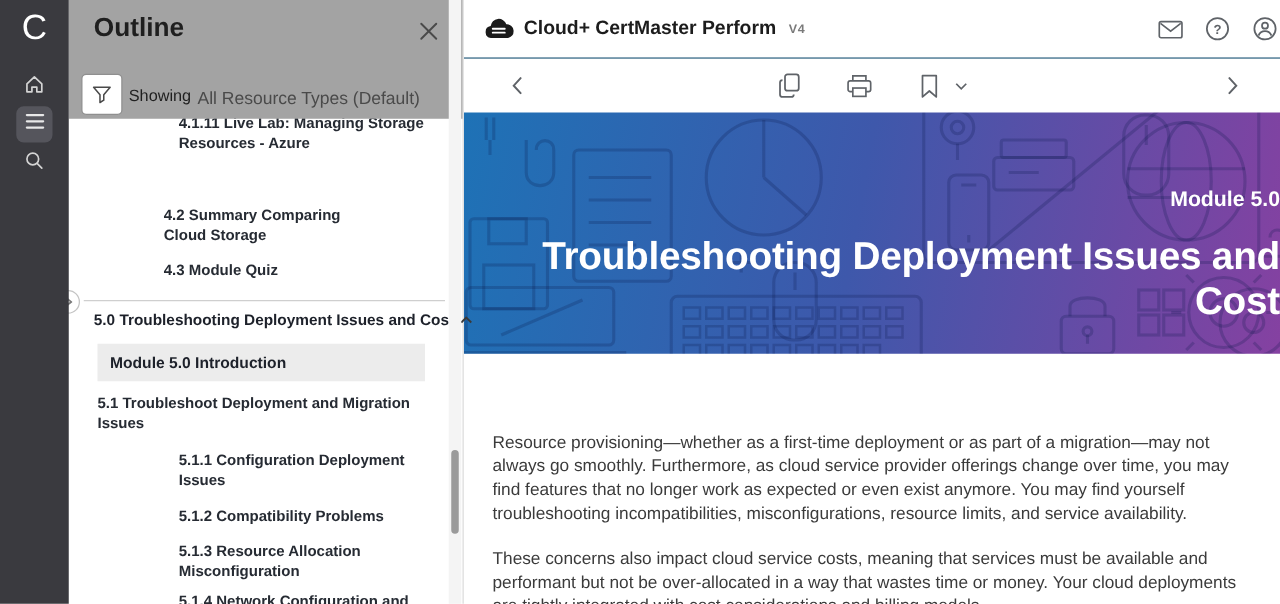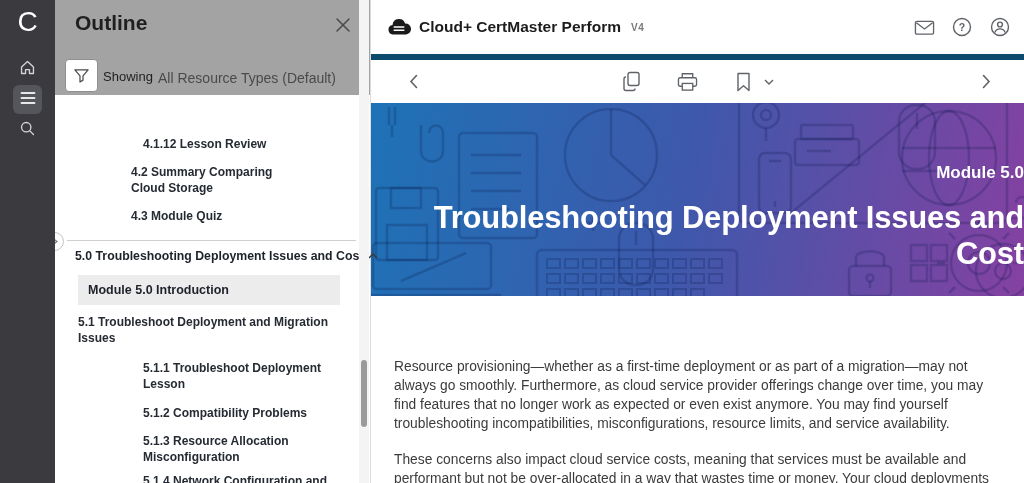--- a/index.html
+++ b/index.html
@@ -60,22 +60,22 @@
   .row-513  { top:433px; left:88px; width:158px; }
   .icon-513 { top:441px; left:73px; }
   .row-514  { top:473px; left:88px; width:230px; }
 
   .scroll-track { position:absolute; right:1px; top:0; bottom:0; width:10px; background:#f4f4f4; z-index:4; }
   .scroll-thumb { position:absolute; right:2px; top:360px; width:6px; height:67px;
                   border-radius:3px; background:#9a9a9a; cursor:grab; }
 
   
   .main { position:absolute; left:371px; top:0; right:0; height:483px; background:#fff; }
-  .app-header { height:60px; border-bottom:6px solid #0c4a6e; display:flex; align-items:center;
-                padding:0 12px 0 16px; }
+  .app-header { height:47px; border-bottom:1px solid #0c4a6e; display:flex; align-items:center;
+                padding:0 0 0 16px; }
   .brand { display:flex; align-items:center; gap:8px; }
   .brand-title { font-size:15.5px; font-weight:700; color:#1c1c1c; }
   .brand-ver { font-size:10px; font-weight:700; color:#7a7a7a; margin-left:2px; letter-spacing:.5px; }
   .hdr-icons { margin-left:auto; display:flex; align-items:center; gap:14px; }
   .icon-btn { width:24px; height:24px; display:flex; align-items:center; justify-content:center; cursor:pointer; }
 
   .toolbar { height:43px; position:relative; display:flex; align-items:center; justify-content:center; background:#fff; }
   .tb-left  { position:absolute; left:30px; }
   .tb-right { position:absolute; right:26px; }
   .tb-center { display:flex; align-items:center; gap:32px; }
@@ -119,28 +119,28 @@
         <circle cx="8.5" cy="8.5" r="5.5"></circle>
           <line x1="12.8" y1="12.8" x2="17" y2="17" stroke-linecap="round"></line>
       </svg>
     </span>
   </div>
 </div>
 
 <div class="panel">
 
   <div class="olist">
+    <div class="orow row-411">4.1.11 Live Lab: Managing Storage Resources - Azure</div>
     <span class="oicon icon-411">
       <svg width="11" height="15" viewBox="0 0 12 16" fill="none" stroke="#444" stroke-width="1.3">
         <rect x="1" y="1" width="10" height="14" rx="5"></rect>
           <line x1="6" y1="4" x2="6" y2="7"></line>
       </svg>
     </span>
 
-    <div class="orow row-412">4.1.12 Lesson Review</div>
     <span class="oicon icon-412">
       <svg width="14" height="14" viewBox="0 0 16 16" fill="none" stroke="#444" stroke-width="1.3">
         <path d="M13 9v5H2V3h6"></path>
           <path d="M7 9.5 14 2.5l-1.5-1.2L6 8.2 5.6 10z"></path>
       </svg>
     </span>
 
     <div class="orow row-42">4.2 Summary Comparing Cloud Storage</div>
     <span class="oicon icon-42">
       <svg width="12" height="15" viewBox="0 0 12 15" fill="none" stroke="#444" stroke-width="1.2">
@@ -162,21 +162,21 @@
     <div class="osection">
       <span>5.0 Troubleshooting Deployment Issues and Cost</span><svg width="10" height="6" viewBox="0 0 10 6" fill="none" stroke="#3a3a3a" stroke-width="1.5">
           <path d="M1 5 5 1l4 4"></path>
         </svg>
     </div>
 
     <div class="oselected">Module 5.0 Introduction</div>
 
     <div class="orow row-51">5.1 Troubleshoot Deployment and Migration Issues</div>
 
-    <div class="orow row-511">5.1.1 Troubleshoot Deployment Lesson</div>
+    <div class="orow row-511">5.1.1 Configuration Deployment Issues</div>
     <span class="oicon icon-511">
       <svg width="12" height="15" viewBox="0 0 12 15" fill="none" stroke="#444" stroke-width="1.2">
         <path d="M1 1h7l3 3v10H1z"></path>
           <path d="M8 1v3h3"></path>
           <line x1="3.2" y1="6" x2="8.8" y2="6"></line>
           <line x1="3.2" y1="8.5" x2="8.8" y2="8.5"></line>
           <line x1="3.2" y1="11" x2="8.8" y2="11"></line>
       </svg>
     </span>
 

